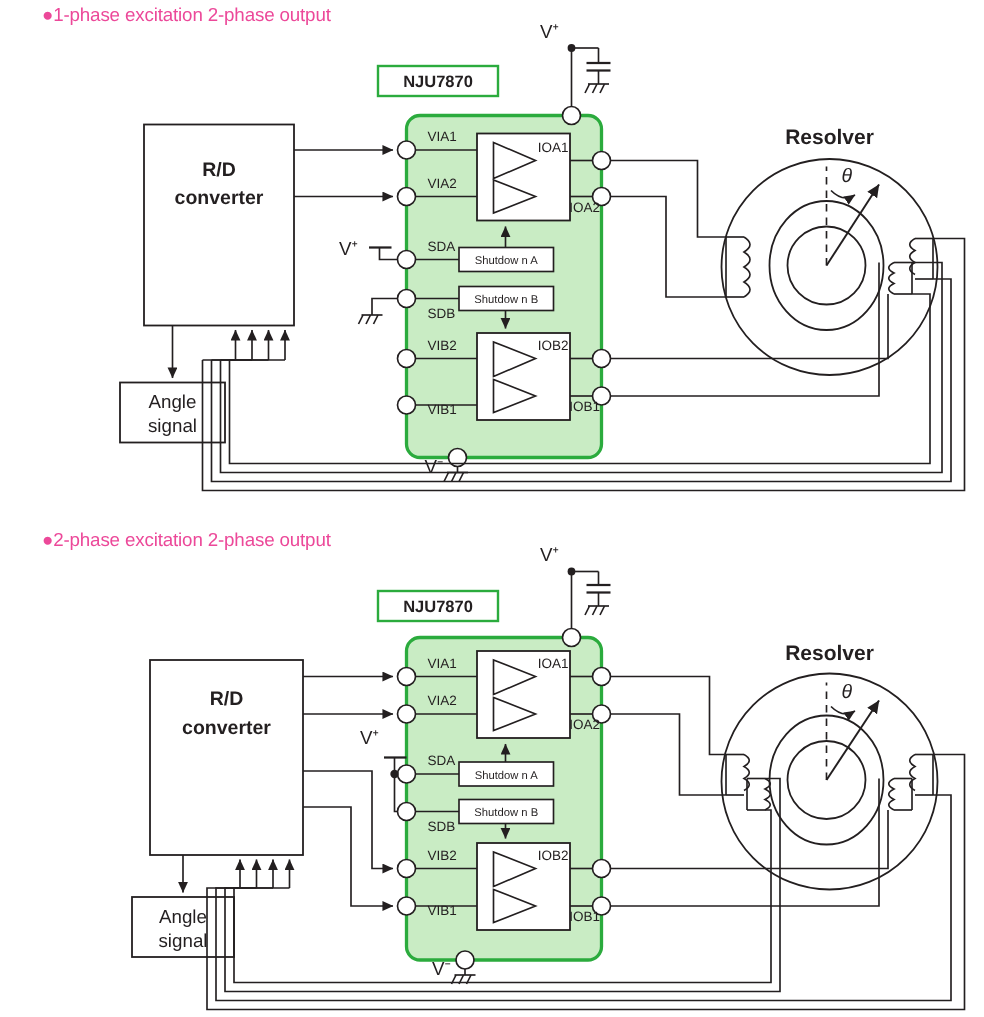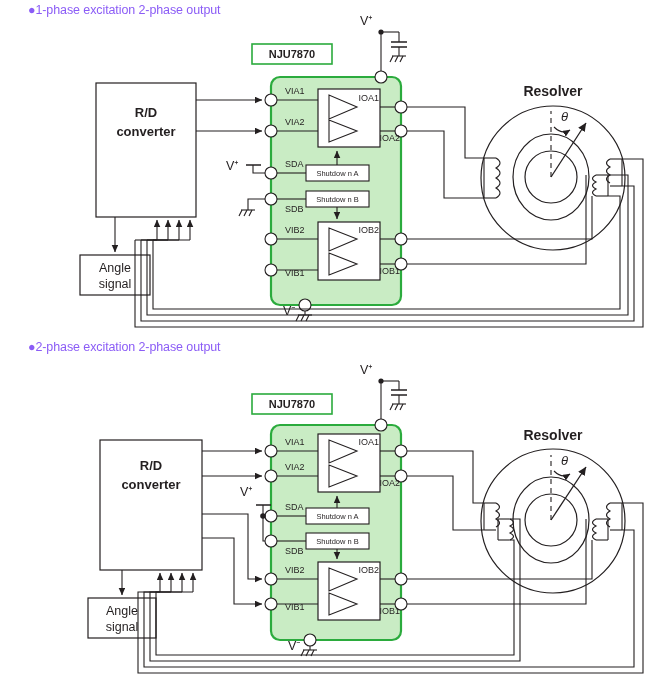--- a/index.html
+++ b/index.html
@@ -4,36 +4,36 @@
 <title>NJU7870 Resolver Application Circuits</title>
 <style>
   html,body{margin:0;padding:0;background:#ffffff;}
   body{
     font-family:"Liberation Sans", sans-serif;
     width:656px;height:678px;position:relative;overflow:hidden;
     color:#000;
   }
   .page{position:relative;width:656px;height:678px;}
   .caption{
-    position:absolute;font-size:12.5px;color:#8b5cf6;white-space:nowrap;
+    position:absolute;font-size:12.5px;color:#ec4899;white-space:nowrap;
     letter-spacing:-0.1px;
   }
   svg.layer{position:absolute;left:0;top:0;width:656px;height:678px;}
   .lbl{font-family:"Liberation Sans", sans-serif;}
 </style>
 </head>
 <body>
 
 <div class="page">
 
   <div class="caption" style="left:28px;top:3px;">
     <span>●</span><span>1-phase excitation 2-phase output</span>
   </div>
 
-  <div class="caption" style="left:28px;top:340px;text-align:right;">
+  <div class="caption" style="left:28px;top:353px;text-align:right;">
     <span>●</span><span>2-phase excitation 2-phase output</span>
   </div>
 
   <svg class="layer" viewBox="0 0 656 678">
     <defs>
       <marker id="arr" markerWidth="7" markerHeight="7" refX="6.4" refY="3" orient="auto">
         <path d="M0,0 L6.6,3 L0,6 z" fill="#231f20"></path>
       </marker>
       <marker id="arrU" markerWidth="7" markerHeight="7" refX="6.4" refY="3" orient="auto">
         <path d="M0,0 L6.6,3 L0,6 z" fill="#231f20"></path>

